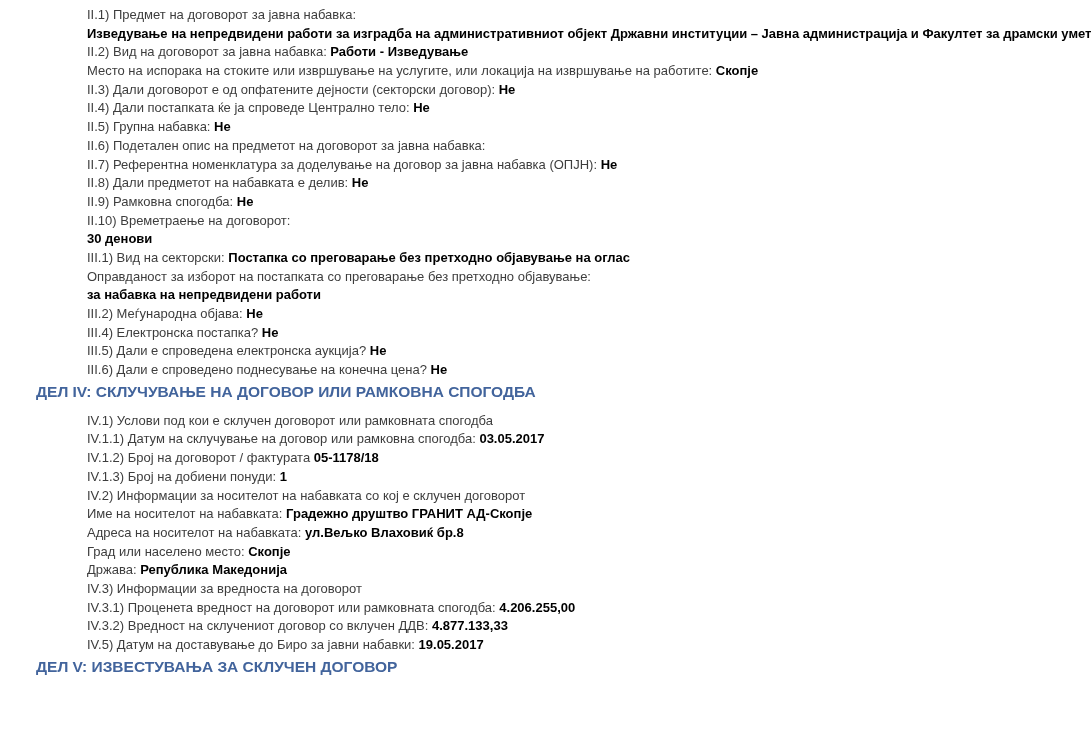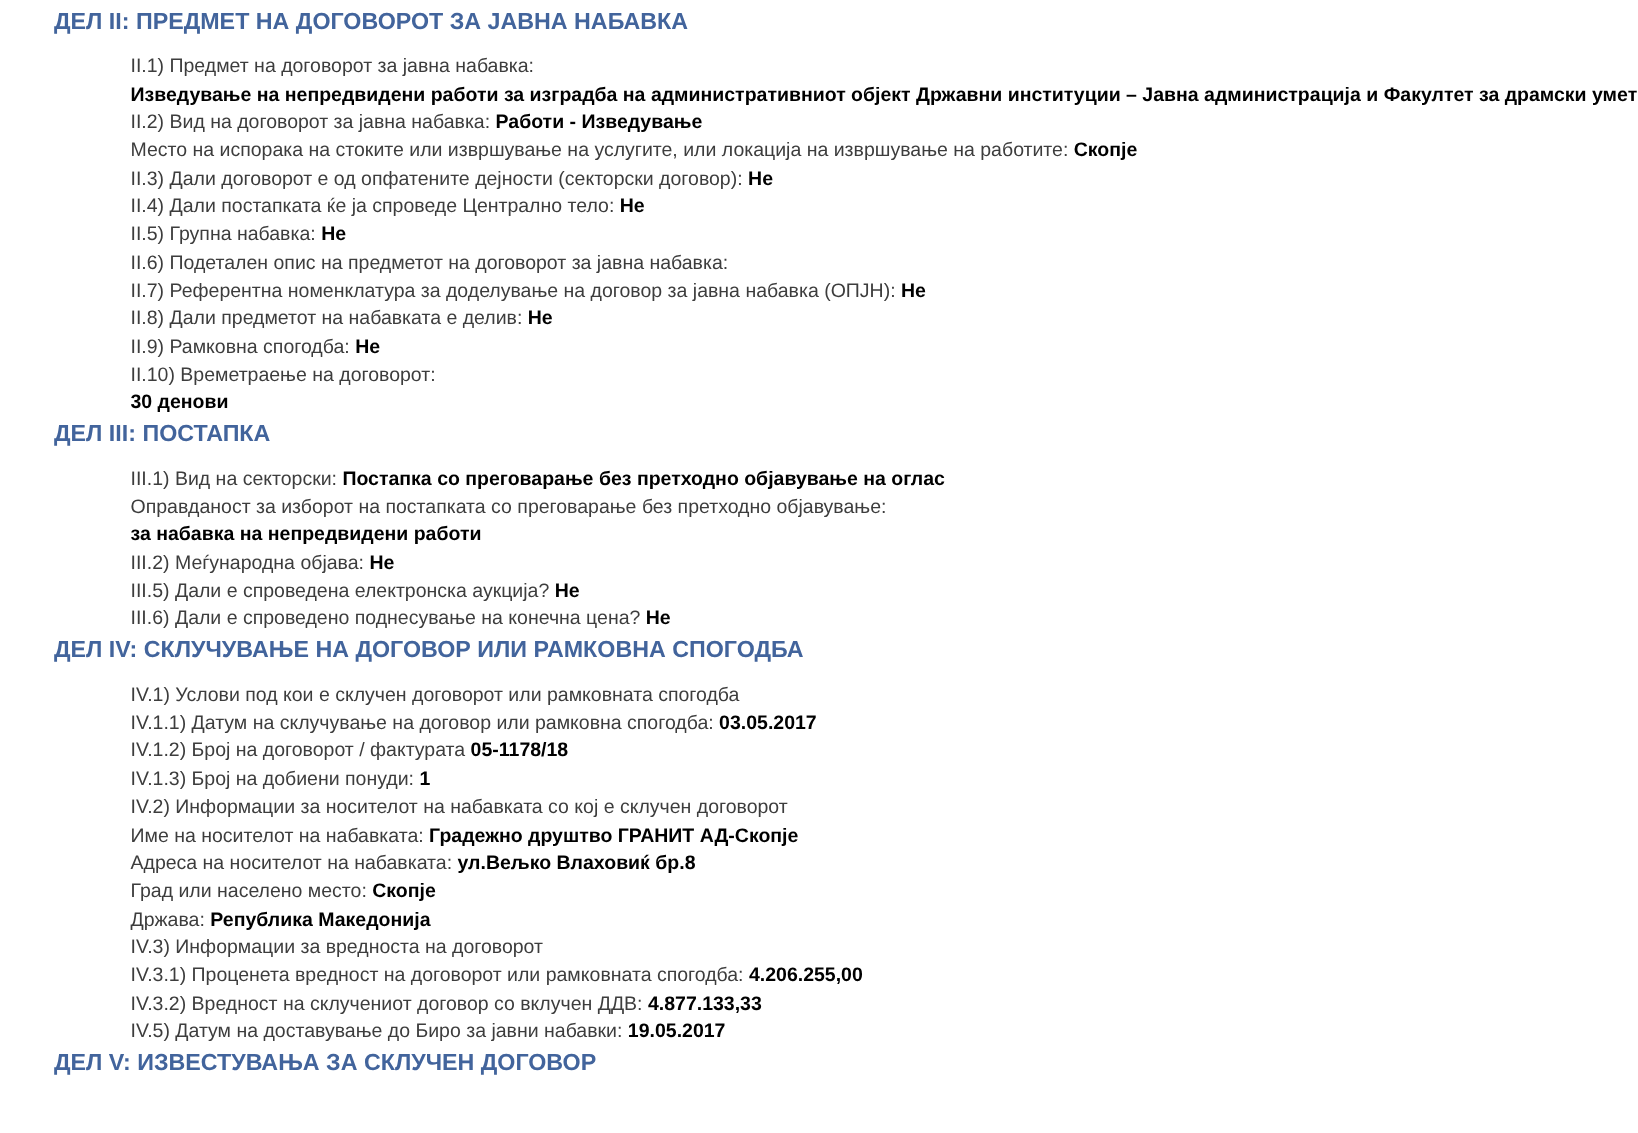--- a/index.html
+++ b/index.html
@@ -37,44 +37,43 @@
   }
   .lbl { font-weight: normal; color: var(--label-color); margin-left: 30px; }
   .val { font-weight: bold; color: var(--value-color); }
 </style>
 </head>
 <body>
 
 <main class="doc">
   <div id="sections-root">
       <section class="sec">
-        <h2 class="sec-title">ДЕЛ II: ПРЕДМЕТ НА ДОГОВОРОТ ЗА ЈАВНА НАБАВКА</h2>
         <div class="lines">
           <div class="line"><span class="lbl">II.1) Предмет на договорот за јавна набавка:</span><span class="val"></span></div>
           <div class="line"><span class="lbl"></span><span class="val">Изведување на непредвидени работи за изградба на административниот објект Државни институции – Јавна администрација и Факултет за драмски уметности</span></div>
           <div class="line"><span class="lbl">II.2) Вид на договорот за јавна набавка: </span><span class="val">Работи - Изведување</span></div>
           <div class="line"><span class="lbl">Место на испорака на стоките или извршување на услугите, или локација на извршување на работите: </span><span class="val">Скопје</span></div>
           <div class="line"><span class="lbl">II.3) Дали договорот е од опфатените дејности (секторски договор): </span><span class="val">Не</span></div>
           <div class="line"><span class="lbl">II.4) Дали постапката ќе ја спроведе Централно тело: </span><span class="val">Не</span></div>
           <div class="line"><span class="lbl">II.5) Групна набавка: </span><span class="val">Не</span></div>
           <div class="line"><span class="lbl">II.6) Подетален опис на предметот на договорот за јавна набавка:</span><span class="val"></span></div>
           <div class="line"><span class="lbl">II.7) Референтна номенклатура за доделување на договор за јавна набавка (ОПЈН): </span><span class="val">Не</span></div>
           <div class="line"><span class="lbl">II.8) Дали предметот на набавката е делив: </span><span class="val">Не</span></div>
           <div class="line"><span class="lbl">II.9) Рамковна спогодба: </span><span class="val">Не</span></div>
           <div class="line"><span class="lbl">II.10) Времетраење на договорот:</span><span class="val"></span></div>
           <div class="line"><span class="lbl"></span><span class="val">30 денови</span></div>
         </div>
       </section>
       <section class="sec">
-        <h2 class="sec-title">ДЕЛ III: ПОСТАПКА</h2>
         <div class="lines">
           <div class="line"><span class="lbl">III.1) Вид на секторски: </span><span class="val">Постапка со преговарање без претходно објавување на оглас</span></div>
           <div class="line"><span class="lbl">Оправданост за изборот на постапката со преговарање без претходно објавување:</span><span class="val"></span></div>
           <div class="line"><span class="lbl"></span><span class="val">за набавка на непредвидени работи</span></div>
           <div class="line"><span class="lbl">III.2) Меѓународна објава: </span><span class="val">Не</span></div>
+          <div class="line"><span class="lbl">III.4) Електронска постапка? </span><span class="val">Не</span></div>
           <div class="line"><span class="lbl">III.5) Дали е спроведена електронска аукција? </span><span class="val">Не</span></div>
           <div class="line"><span class="lbl">III.6) Дали е спроведено поднесување на конечна цена? </span><span class="val">Не</span></div>
         </div>
       </section>
       <section class="sec">
         <h2 class="sec-title">ДЕЛ IV: СКЛУЧУВАЊЕ НА ДОГОВОР ИЛИ РАМКОВНА СПОГОДБА</h2>
         <div class="lines">
           <div class="line"><span class="lbl">IV.1) Услови под кои е склучен договорот или рамковната спогодба</span><span class="val"></span></div>
           <div class="line"><span class="lbl">IV.1.1) Датум на склучување на договор или рамковна спогодба: </span><span class="val">03.05.2017</span></div>
           <div class="line"><span class="lbl">IV.1.2) Број на договорот / фактурата </span><span class="val">05-1178/18</span></div>

